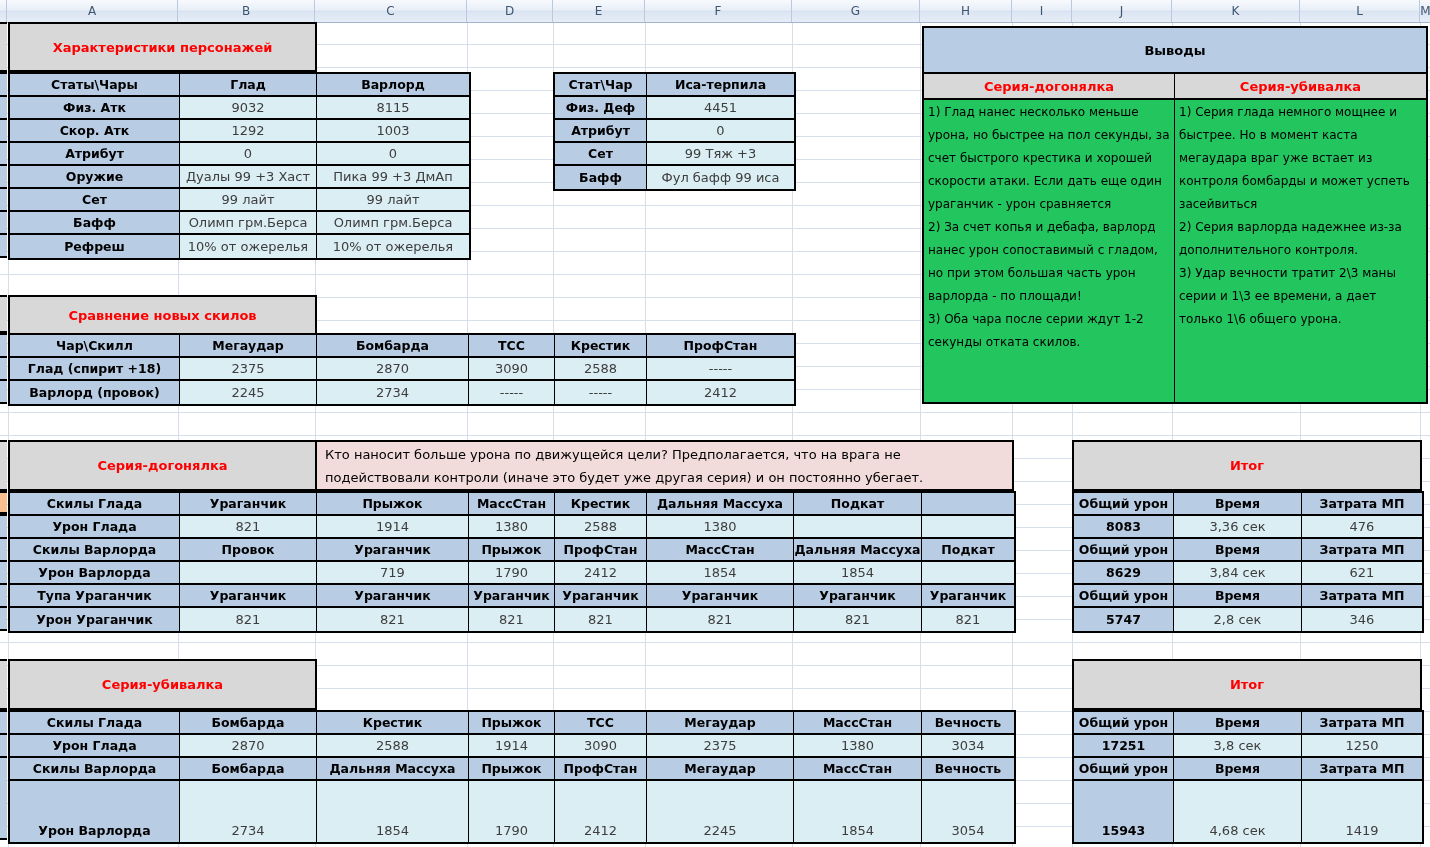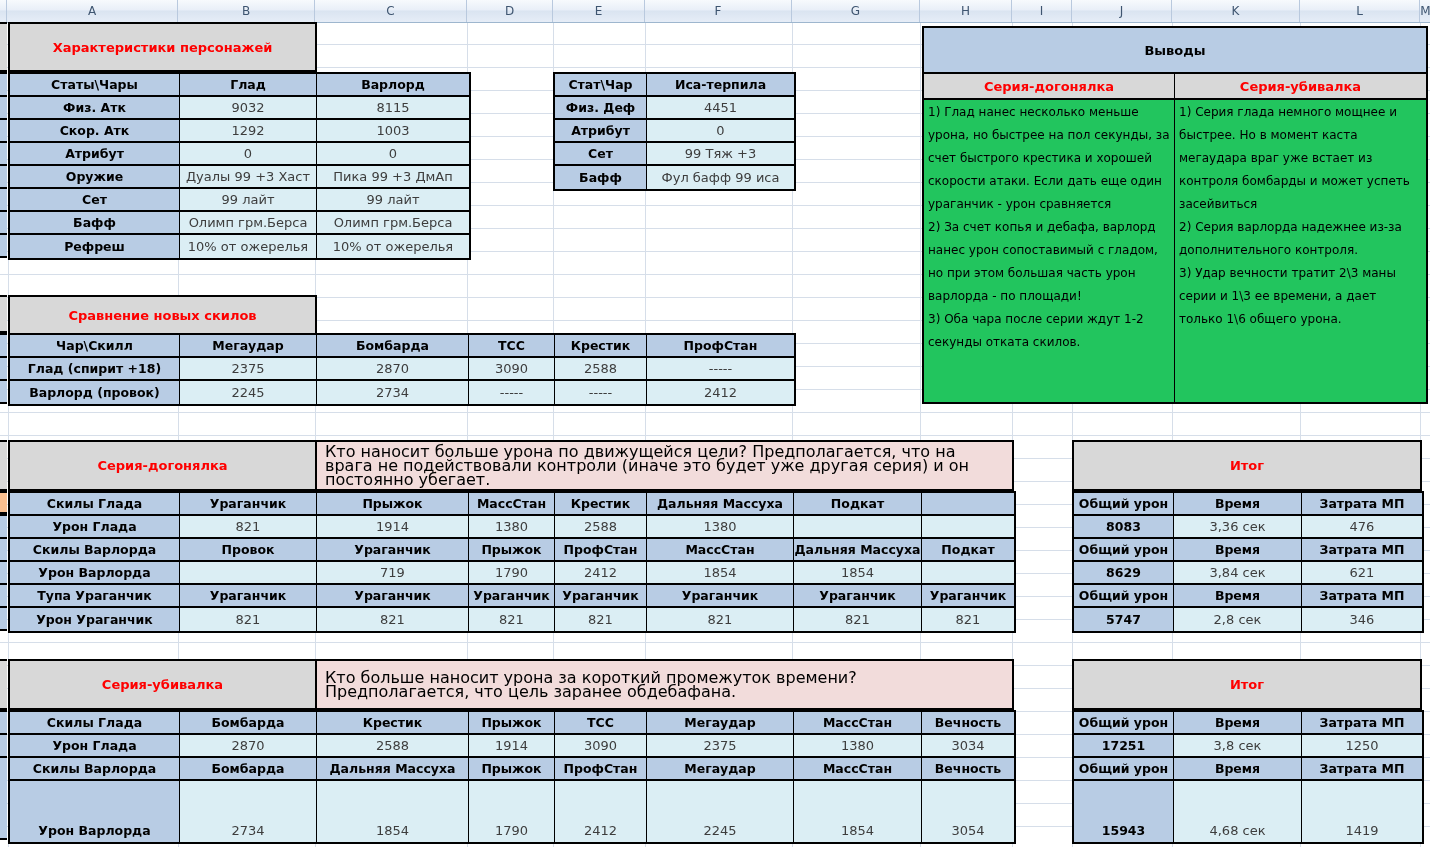--- a/index.html
+++ b/index.html
@@ -18,21 +18,21 @@
   
   .sliver{position:absolute;left:0;width:7px;box-sizing:border-box;}
   .sliver.gray{background:#d8d8d8;border-top:2px solid #000;border-bottom:2px solid #000;}
   .sliver.orange{background:#fabf8f;border-top:2px solid #000;border-bottom:2px solid #000;}
   .sliver.bluerows{background:repeating-linear-gradient(to bottom,#b8cce4 0 21px,#000 21px 23px);border-top:2px solid #000;}
   .sliver.bluesolid{background:#b8cce4;border-bottom:2px solid #000;}
   
   .tbox{position:absolute;box-sizing:border-box;background:#d8d8d8;border:2px solid #000;
         color:#fe0000;font-weight:bold;font-size:13px;display:flex;align-items:center;justify-content:center;}
   .desc{position:absolute;box-sizing:border-box;background:#f2dcdb;border:2px solid #000;color:#000;
-        font-size:16px;line-height:14px;display:flex;align-items:center;padding:0 8px;}
+        font-size:13px;line-height:23px;display:flex;align-items:center;padding:0 8px;}
   
   .tbl{position:absolute;display:grid;box-sizing:border-box;border:2px solid #000;background:#fff;}
   .cell{box-sizing:border-box;display:flex;align-items:center;justify-content:center;overflow:hidden;
         border-right:1px solid #000;border-bottom:2px solid #000;text-align:center;}
   .cell.lc{border-right:none;} .cell.lr{border-bottom:none;}
   .hcell{background:#b8cce4;font-weight:bold;font-size:12.5px;color:#000;}
   .dcell{background:#dbeef4;font-size:13px;color:#3d3d3d;}
   .bottom{align-items:flex-end;padding-bottom:4px;}
   
   .concl{position:absolute;left:922px;top:26px;width:506px;height:378px;box-sizing:border-box;
@@ -95,21 +95,20 @@
   <div class="sliver gray" style="top:659px;height:51px;"></div>
   <div class="sliver bluerows" style="top:710px;height:69px;"></div>
   <div class="sliver bluesolid" style="top:779px;height:61px;"></div>
 
   <div class="tbox" style="left:8px;top:295px;width:309px;height:40px;">Сравнение новых скилов</div>
   <div class="tbox" style="left:8px;top:22px;width:309px;height:50px;">Характеристики персонажей</div>
   <div class="tbox" style="left:8px;top:440px;width:309px;height:51px;">Серия-догонялка</div>
   <div class="desc" style="left:315px;top:440px;width:699px;height:51px;">Кто  наносит больше урона по движущейся цели? Предполагается, что на врага не подействовали контроли (иначе это будет уже другая серия) и он постоянно убегает.</div>
   <div class="tbox" style="left:1072px;top:440px;width:350px;height:51px;">Итог</div>
   <div class="tbox" style="left:8px;top:659px;width:309px;height:51px;">Серия-убивалка</div>
-  <div class="desc" style="left:315px;top:659px;width:699px;height:51px;">Кто больше наносит урона за короткий промежуток времени? Предполагается, что цель заранее обдебафана.</div>
   <div class="tbox" style="left:1072px;top:659px;width:350px;height:51px;">Итог</div>
 
   <div class="concl">
     <div class="concl-title">Выводы</div>
     <div class="concl-cols">
       <div class="concl-col">
         <div class="concl-head">Серия-догонялка</div>
         <div class="concl-body">1) Глад нанес несколько меньше урона, но быстрее на пол секунды, за счет быстрого крестика и хорошей скорости атаки. Если дать еще один ураганчик - урон сравняется
 2) За счет копья и дебафа, варлорд нанес урон сопоставимый с гладом, но при этом большая часть  урон варлорда - по площади!
 3) Оба чара после серии ждут 1-2 секунды отката скилов.</div>

